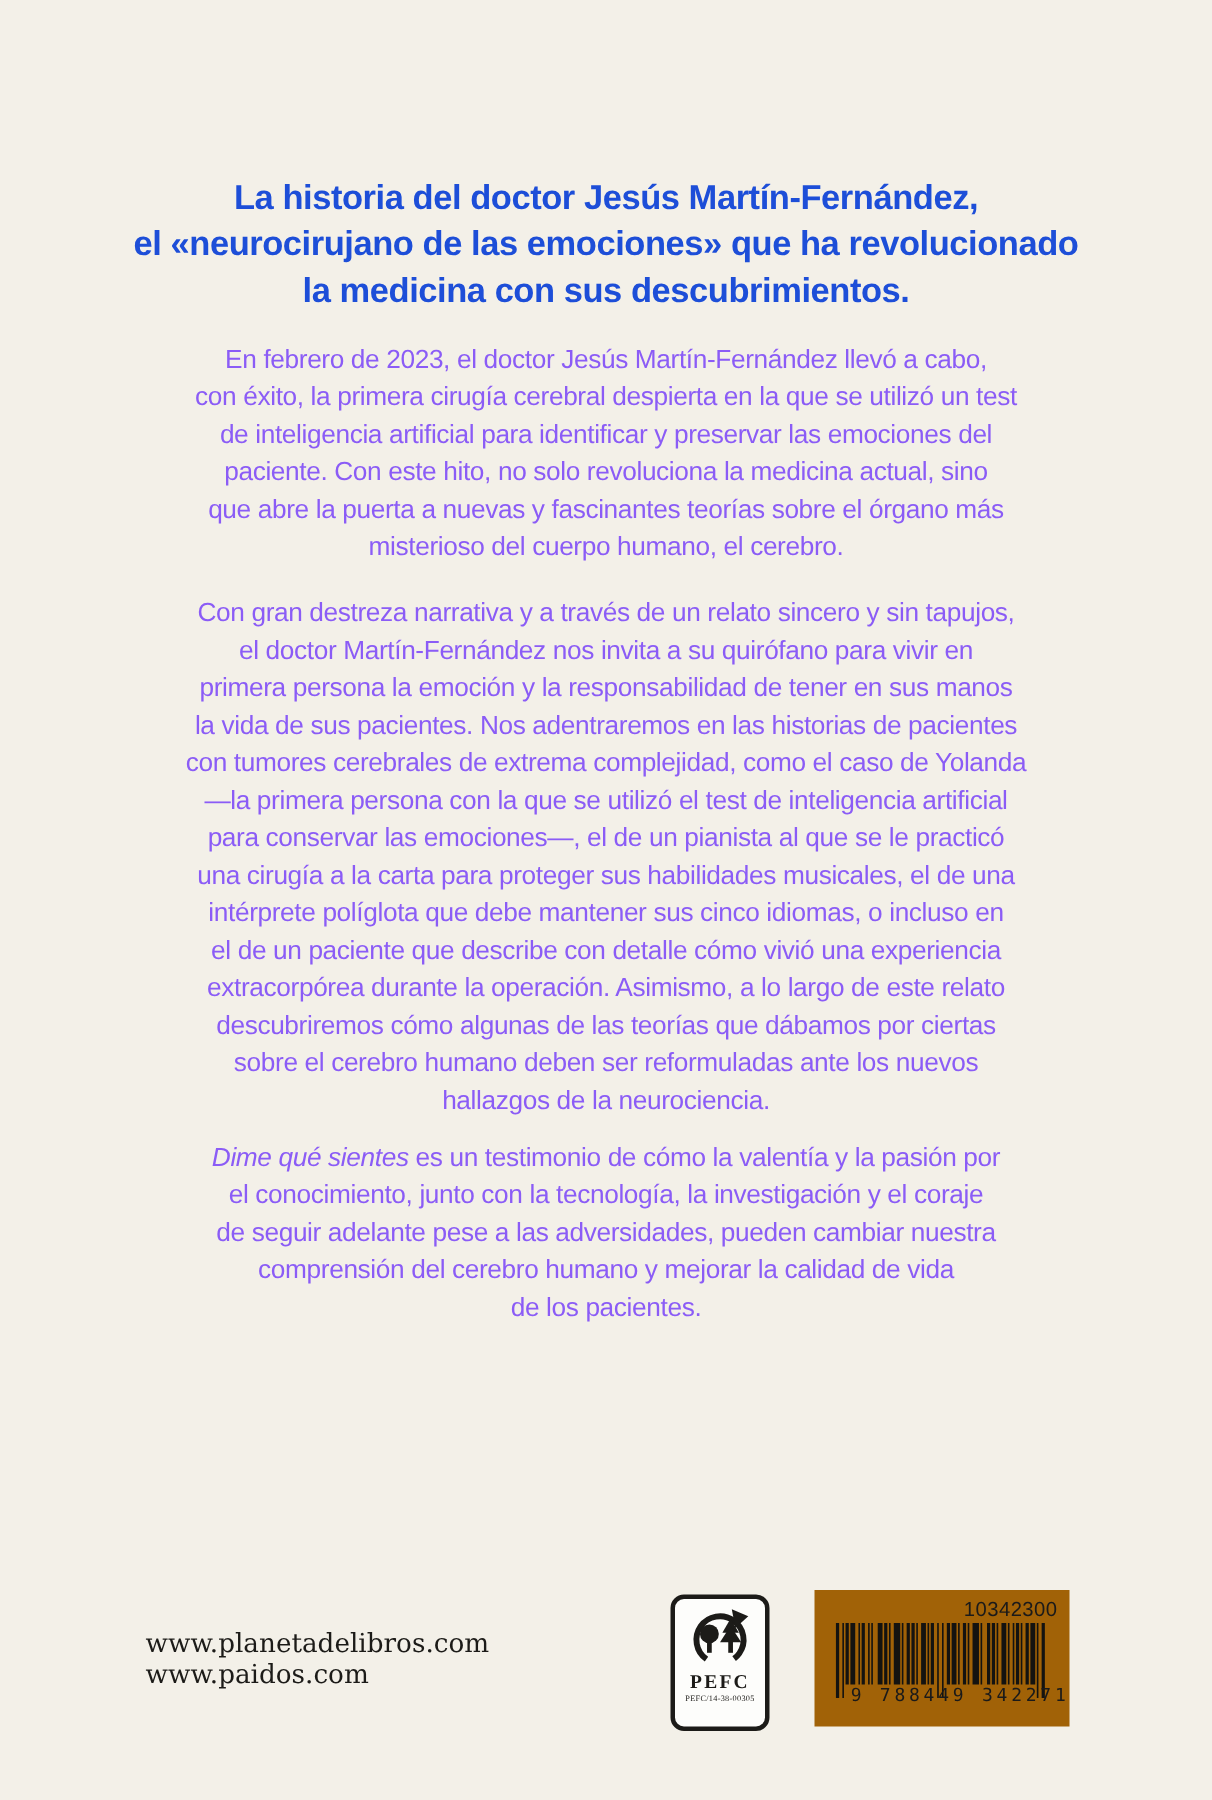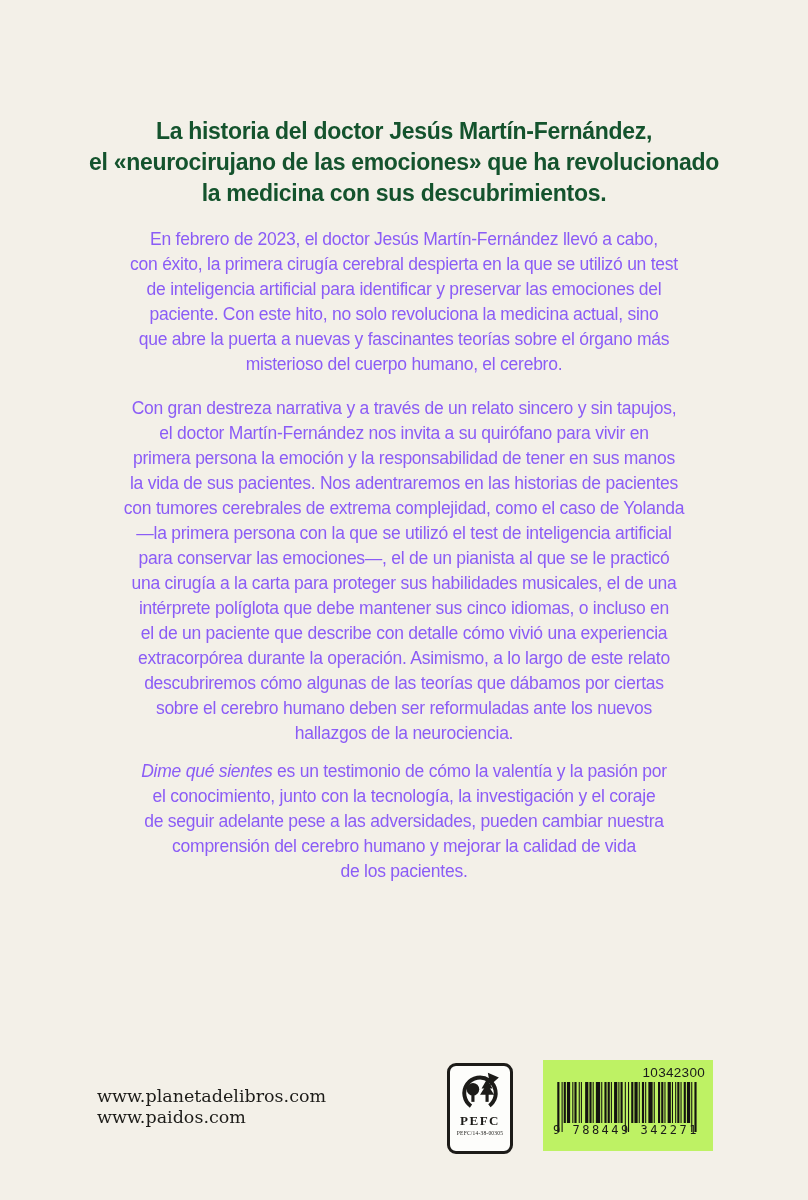--- a/index.html
+++ b/index.html
@@ -57,46 +57,46 @@
   .pefc-label{
     font-size:13px;font-weight:700;color:#1c1b18;
     letter-spacing:1.5px;line-height:13px;margin-top:-2px;
   }
   .pefc-code{
     font-size:5.5px;color:#1c1b18;margin-top:3px;letter-spacing:0.2px;
   }
   .barcode-box{
     position:absolute;left:543px;top:1060px;
     width:170px;height:91px;
-    background:#bef264;
+    background:#a16207;
     text-align:right;
     padding:0;
   }
   .product-code{
     font-size:13.5px;color:#1a1a1a;
     padding:5px 8px 2px 0;
     letter-spacing:0.3px;
   }
   .barcode-bars{display:block;margin:0 auto;}
   .isbn{
     font-family:"DejaVu Sans Mono",monospace;
     font-size:12px;color:#1a1a1a;
-    text-align:left;
+    text-align:right;
     padding-left:10px;
     letter-spacing:2.5px;
     margin-top:-11px;
   }
   .emblem{display:block;margin:2px auto 0;}
 </style>
 </head>
 <body>
 
 <div class="cover" style="background: rgb(243, 240, 232);">
 
-  <div class="centercol tagline" style="color: #14532d;">La historia del doctor Jesús Martín-Fernández,
+  <div class="centercol tagline" style="color: #1d4ed8;">La historia del doctor Jesús Martín-Fernández,
 el «neurocirujano de las emociones» que ha revolucionado
 la medicina con sus descubrimientos.</div>
 
   <div class="centercol para p1">En febrero de 2023, el doctor Jesús Martín-Fernández llevó a cabo,
 con éxito, la primera cirugía cerebral despierta en la que se utilizó un test
 de inteligencia artificial para identificar y preservar las emociones del
 paciente. Con este hito, no solo revoluciona la medicina actual, sino
 que abre la puerta a nuevas y fascinantes teorías sobre el órgano más
 misterioso del cuerpo humano, el cerebro.</div>
 

